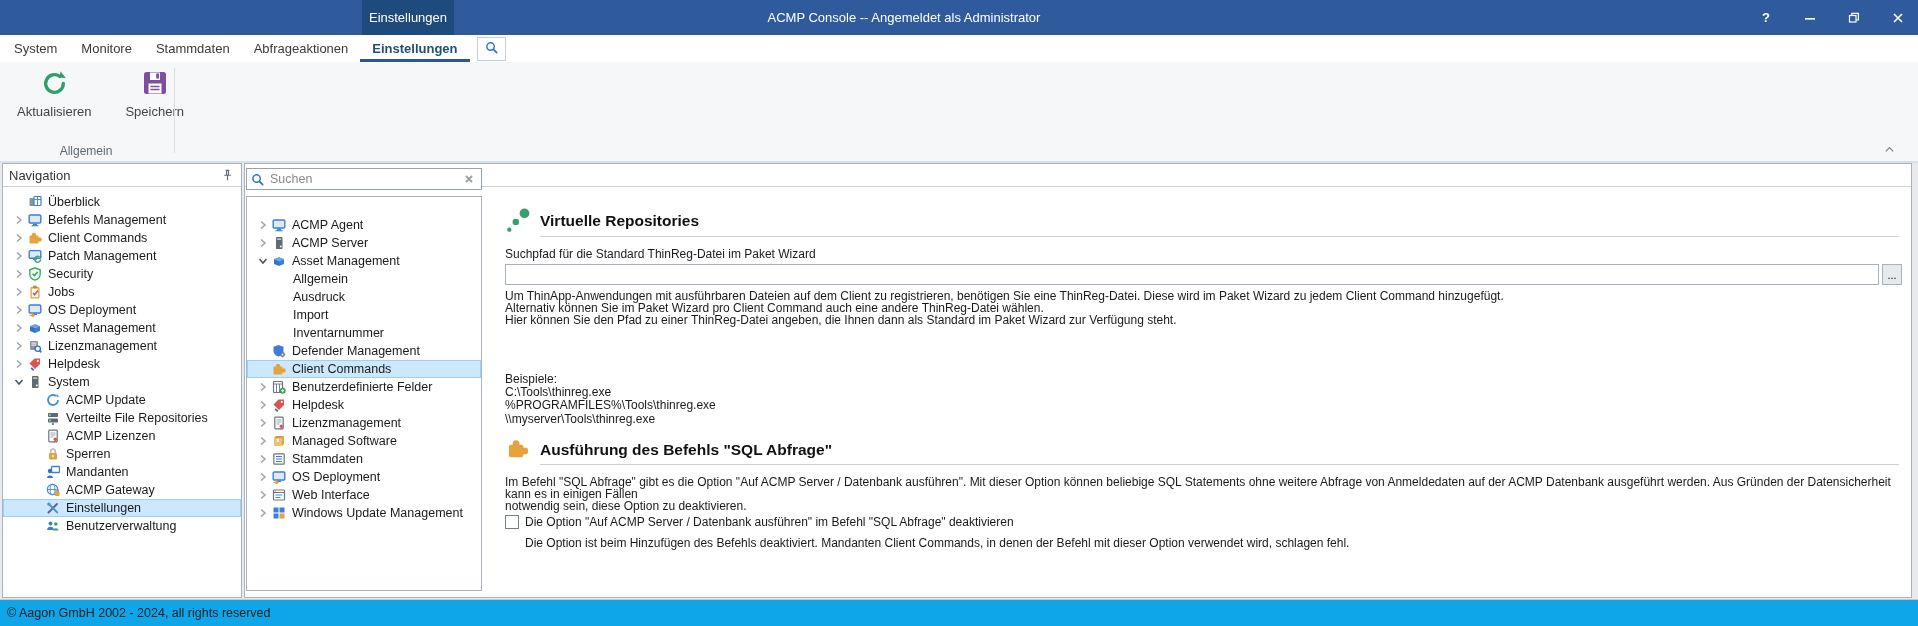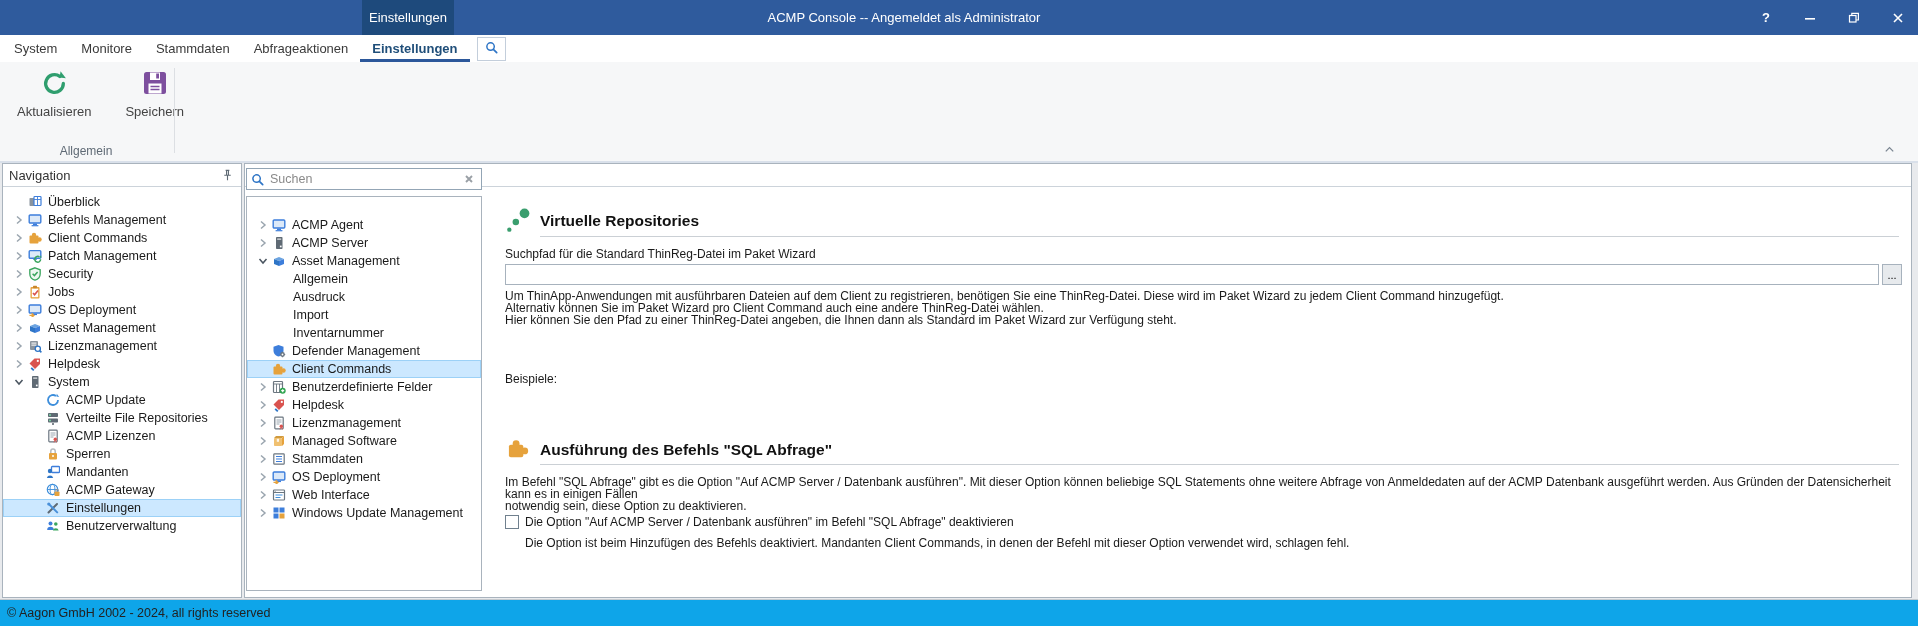--- a/index.html
+++ b/index.html
@@ -645,20 +645,25 @@
       <button class="browse-btn">...</button>
 
       <div class="abs" style="left:260px;top:105px;" id="para1">
           <div style="line-height: 11.9px;">Um ThinApp-Anwendungen mit ausführbaren Dateien auf dem Client zu registrieren, benötigen Sie eine ThinReg-Datei. Diese wird im Paket Wizard zu jedem Client Command hinzugefügt.</div>
           <div style="line-height: 11.9px;">Alternativ können Sie im Paket Wizard pro Client Command auch eine andere ThinReg-Datei wählen.</div>
           <div style="line-height: 11.9px;">Hier können Sie den Pfad zu einer ThinReg-Datei angeben, die Ihnen dann als Standard im Paket Wizard zur Verfügung steht.</div>
         </div>
 
       <div class="abs" style="left:260px;top:187px;">
         <div style="line-height:13.2px;">Beispiele:</div>
+        <div id="examples">
+            <div style="line-height: 13.2px;">C:\Tools\thinreg.exe</div>
+            <div style="line-height: 13.2px;">%PROGRAMFILES%\Tools\thinreg.exe</div>
+            <div style="line-height: 13.2px;">\\myserver\Tools\thinreg.exe</div>
+          </div>
       </div>
 
       <div class="abs" style="left:262px;top:251px;width:24px;height:24px;"><svg viewBox="0 0 24 24" width="23" height="23">
             <rect x="2" y="8" width="15" height="13" rx="2" fill="#e6a23c"></rect>
             <circle cx="9.5" cy="7" r="3.6" fill="#e6a23c"></circle>
             <circle cx="18.5" cy="14.5" r="3.6" fill="#e6a23c"></circle>
           </svg></div>
       <div class="abs sec-title" style="left:295px;top:255px;">Ausführung des Befehls "SQL Abfrage"</div>
       <div class="hrule" style="top:278px;"></div>
 

